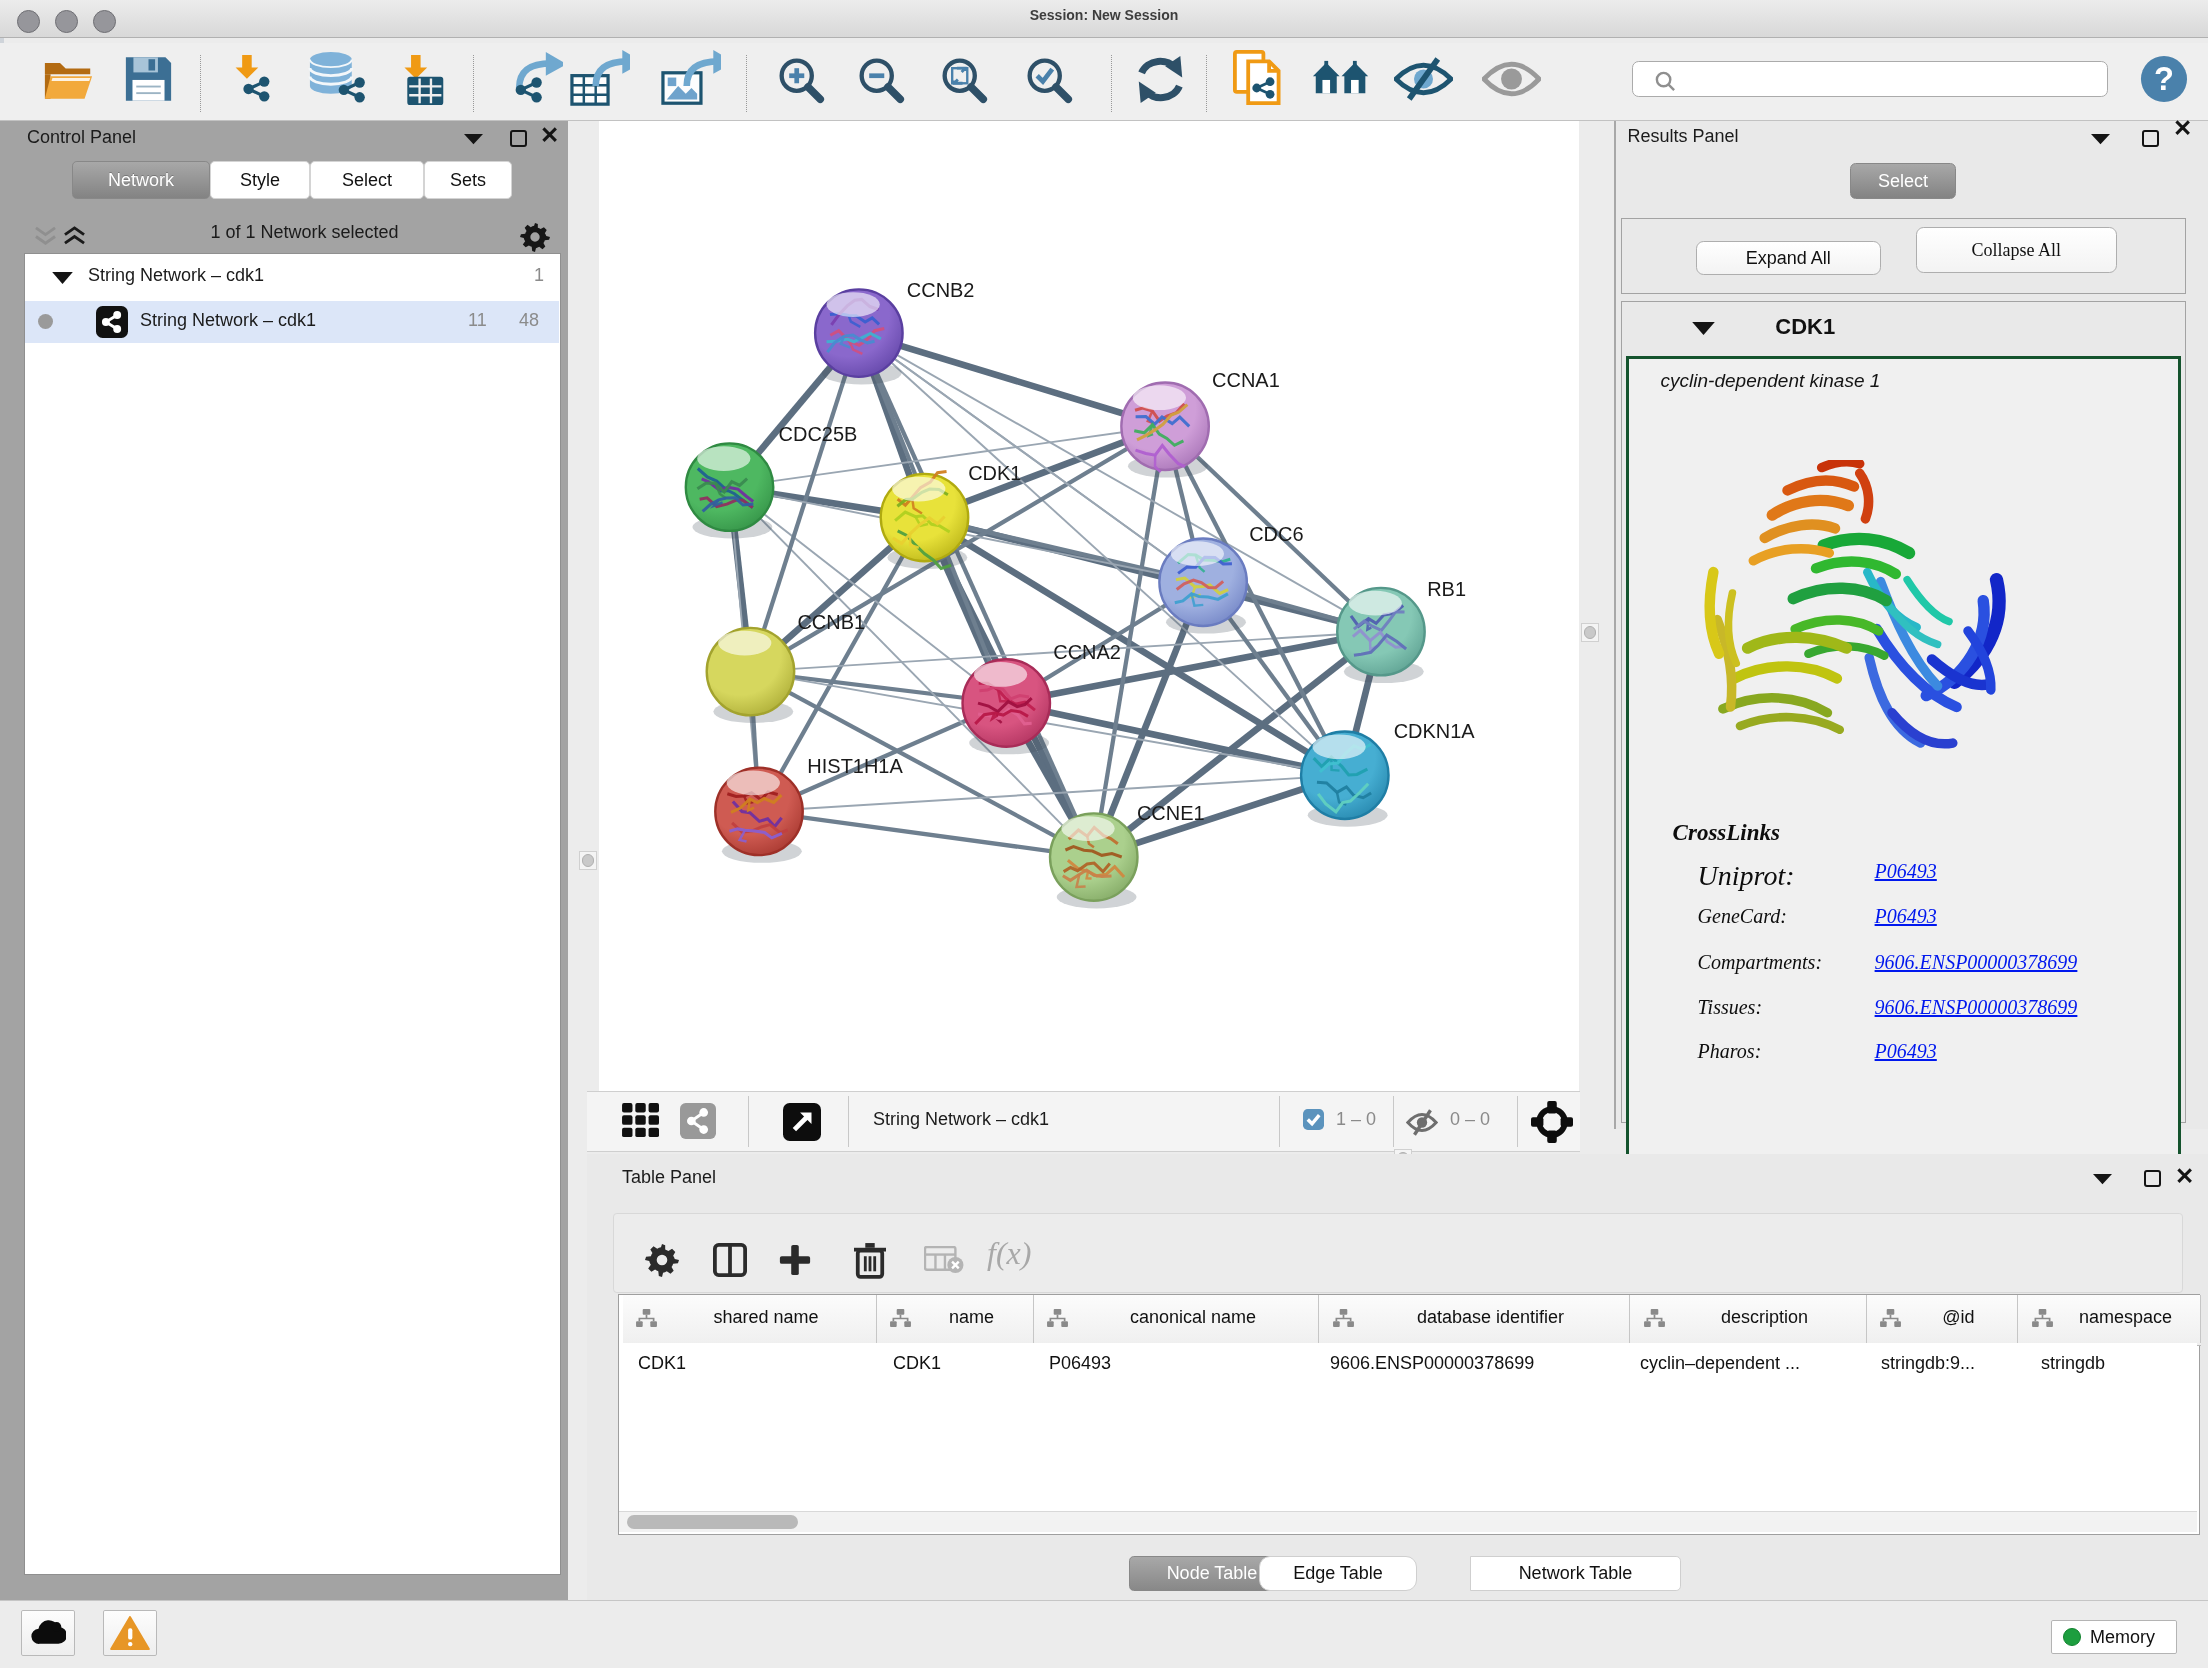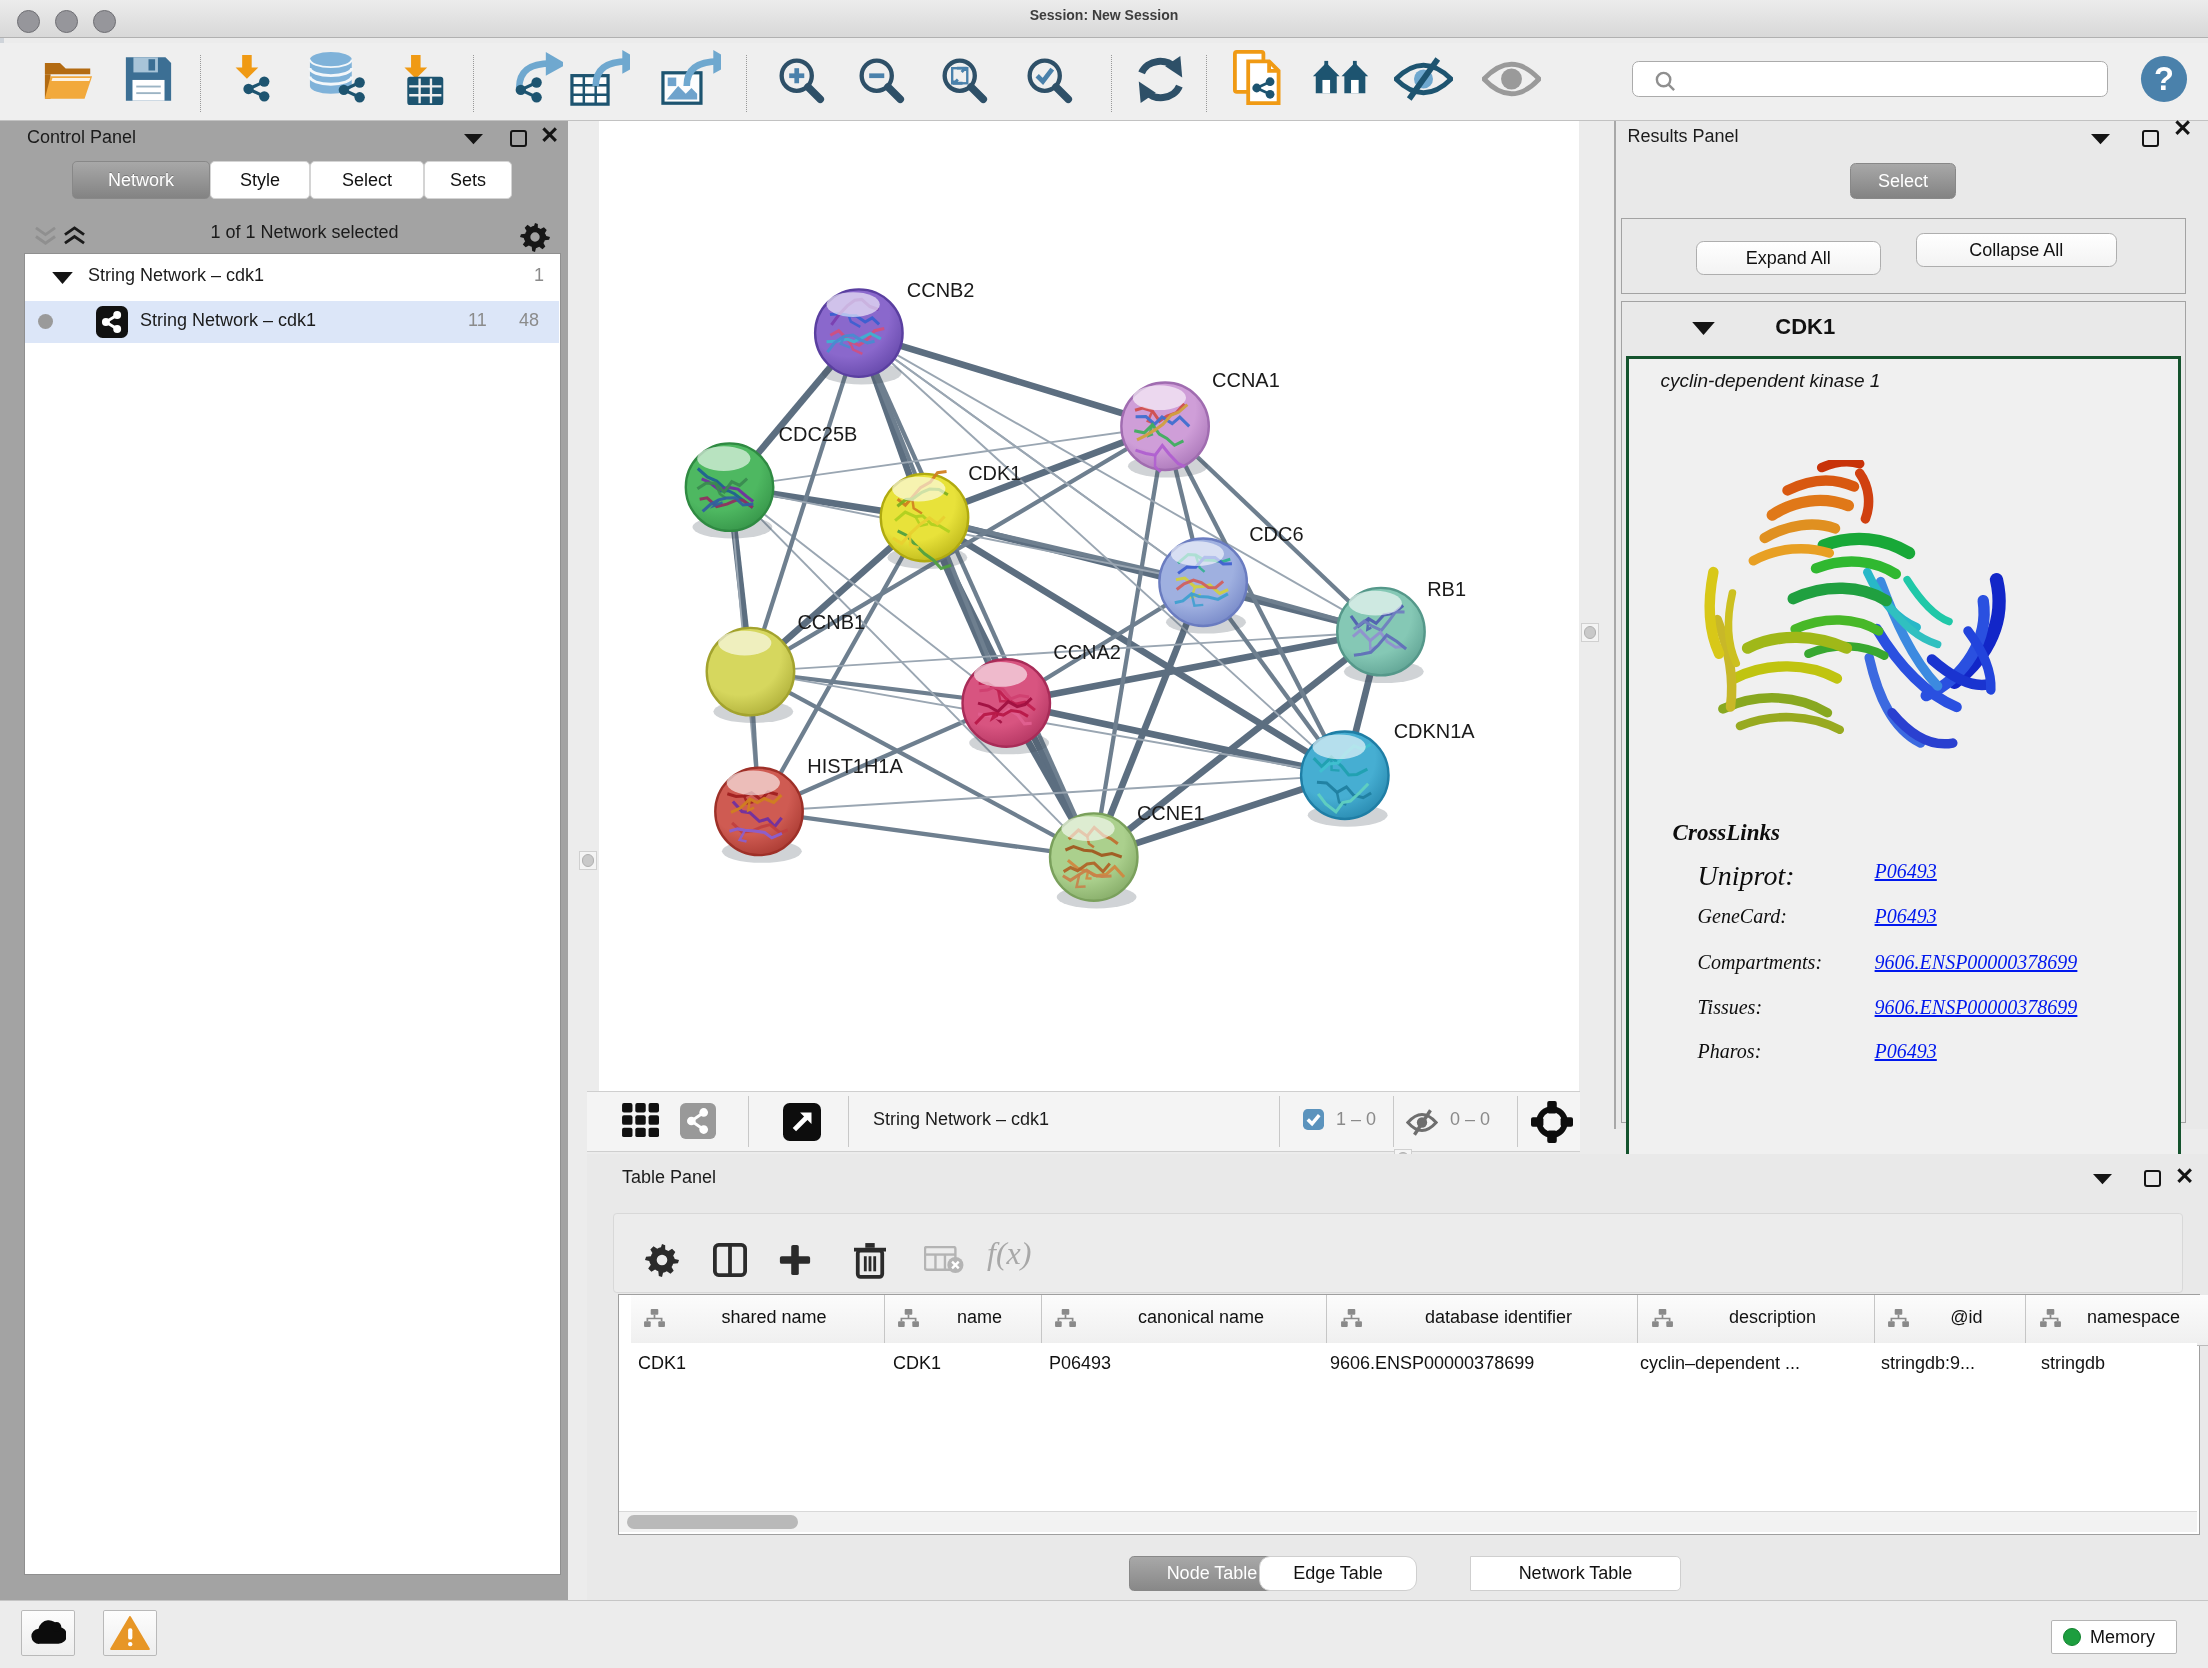--- a/index.html
+++ b/index.html
@@ -592,21 +592,21 @@
 <div id="rpanel" class="abs">
 <div class="ptxt abs" style="left:11.4px; top:4.8px;">Results Panel</div>
     <svg class="abs" style="left:474px; top:10.5px;" width="21" height="13.3" viewBox="0 0 22 14">
       <polygon points="1,2 21,2 11,13" fill="#141414"></polygon>
     </svg>
     <div class="sqmark abs" style="left:526px; top:8.6px;"></div>
     <div class="xmark abs" style="left:557px; top:-5.7px;">✕</div>
     <div class="gbtn abs" style="left:234px; top:42px; width:106px; height:36px;">Select</div>
     <div class="abs" style="left:4.8px; top:97px; width:565px; height:76px; background:#e9e9e9; border:1px solid #a3a3a3;">
       <div class="wbtn abs" style="left:74px; top:22px; width:185px; height:34px;">Expand All</div>
-      <div class="wbtn abs" style="left:294px; top:14px; width:201px; height:34px;">Collapse All</div>
+      <div class="wbtn abs" style="left:294px; top:8px; width:201px; height:46px;font-family:Liberation Serif, serif;">Collapse All</div>
     </div>
     <div class="abs" style="left:4.8px; top:180px; width:565px; height:822px; background:#e9e9e9; border:1px solid #a3a3a3;">
       <svg class="abs" style="left:69px; top:18px;" width="25" height="16" viewBox="0 0 26 17">
         <polygon points="1,2 25,2 13,16" fill="#141414"></polygon>
       </svg>
       <div class="abs" style="left:41px; top:0; width:285px; text-align:center; font-size:22px; font-weight:bold; color:#111; padding-top:12.4px;">CDK1</div>
       <div class="abs" style="left:3.8px; top:54px; width:555px; height:840px; background:#f0f0f0; border:3px solid #14532d;font-style:italic;">
         <div class="abs" style="left:32px; top:11.4px; font-size:19px; color:#141414;">cyclin-dependent kinase 1</div>
         <svg class="abs" style="left:54px; top:101px;" width="342" height="304" viewBox="0 0 360 320">
           <g fill="none" stroke-linecap="round">
@@ -689,21 +689,21 @@
         <rect x="1" y="1" width="32" height="24" rx="2" fill="none" stroke="#b4b4b4" stroke-width="2.5"></rect>
         <line x1="1" y1="9" x2="33" y2="9" stroke="#b4b4b4" stroke-width="2.5"></line>
         <line x1="12" y1="9" x2="12" y2="25" stroke="#b4b4b4" stroke-width="2.5"></line>
         <line x1="22" y1="9" x2="22" y2="25" stroke="#b4b4b4" stroke-width="2.5"></line>
         <circle cx="33" cy="20" r="8.5" fill="#b4b4b4"></circle>
         <path d="M29.5 16.5 L36.5 23.5 M36.5 16.5 L29.5 23.5" stroke="#fff" stroke-width="2.5"></path>
       </svg>
       <div class="abs serif" style="left:373px; top:21px; font-size:32px; font-style:italic; color:#a8a8a8;">f(x)</div>
     </div>
     <div id="ttable" class="abs">
-      <div class="abs" style="left:12px;top:0;width:1578px;height:51px;background:linear-gradient(#fcfcfc,#efefef);border-bottom:1px solid #bbb;text-decoration:underline;">
+      <div class="abs" style="left:4px;top:0;width:1578px;height:51px;background:linear-gradient(#fcfcfc,#efefef);border-bottom:1px solid #bbb;text-decoration:underline;">
         <div class="abs" style="left:0px;top:0;width:254px;height:48px;border-right:1px solid #c6c6c6;"></div>
         <svg class="abs" style="left:13.3px;top:14.3px;" width="21" height="19" viewBox="0 0 22 20">
           <g fill="#8a8a8a">
             <rect x="7" y="0" width="8" height="6" rx="1"></rect>
             <rect x="0" y="13" width="7" height="6" rx="1"></rect>
             <rect x="15" y="13" width="7" height="6" rx="1"></rect>
           </g>
           <g stroke="#8a8a8a" stroke-width="1.8" fill="none">
             <path d="M11 6 L11 10 M3.5 13 L3.5 10 L18.5 10 L18.5 13"></path>
           </g>

